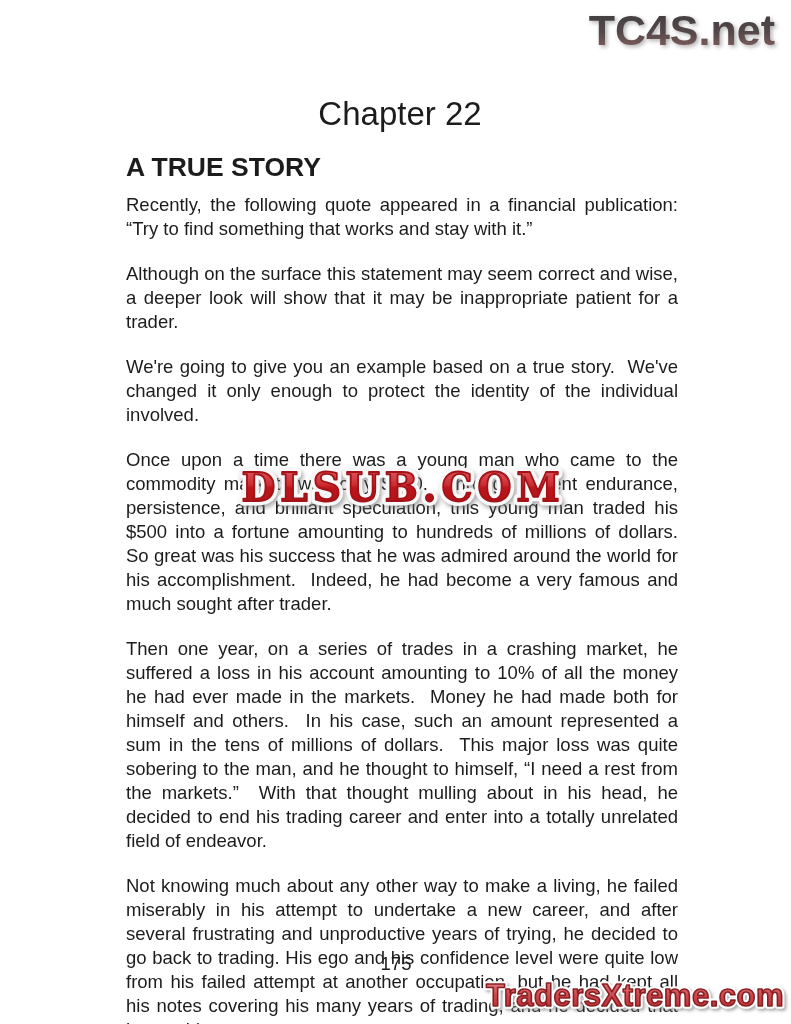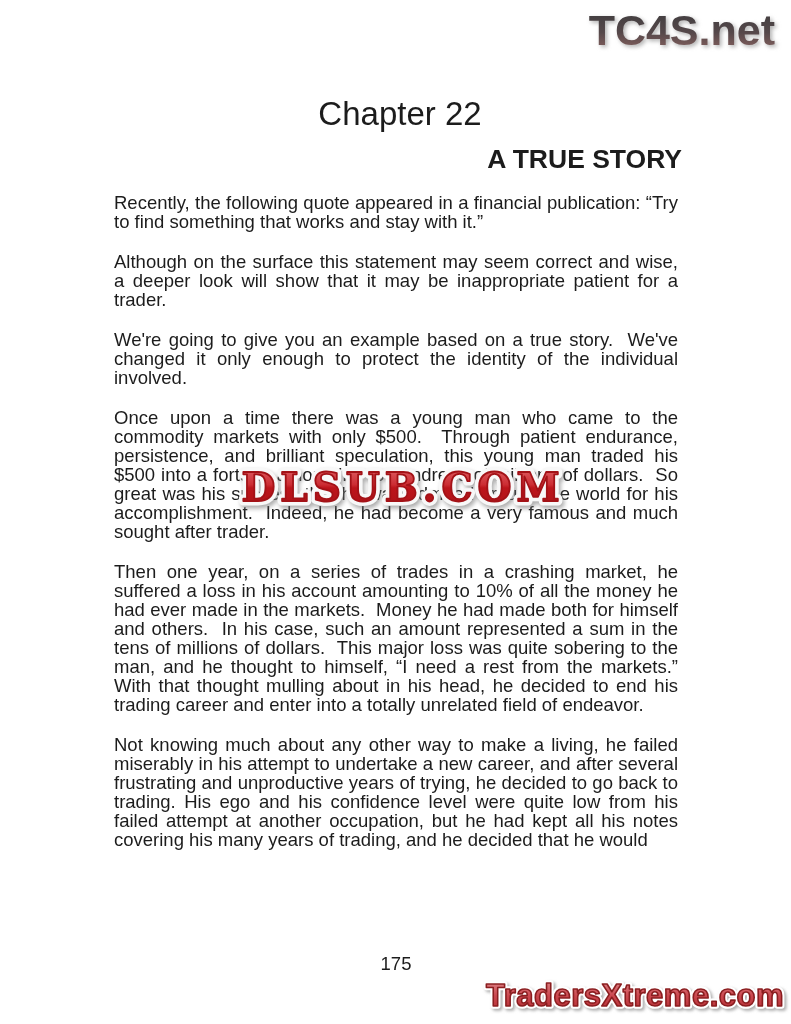--- a/index.html
+++ b/index.html
@@ -42,38 +42,38 @@
     font-size: 33px;
     line-height: 38px;
     font-weight: normal;
     color: #1c1c1c;
   }
   .chapter-subtitle {
     position: absolute;
     top: 139px;
     left: 0;
     width: 564px;
-    margin: 4px;
-    text-align: right;
+    margin: 12px;
+    text-align: left;
     font-size: 26.5px;
     line-height: 32px;
     font-weight: bold;
     color: #1c1c1c;
   }
   .body-text {
     position: absolute;
     top: 193px;
     left: 0;
     width: 564px;
     color: #1c1c1c;
   }
   .body-text p {
-    margin: 0 0 21px 0;
+    margin: 0 0 21px 12px;
     font-size: 18.5px;
-    line-height: 19px;
+    line-height: 24px;
     text-align: justify;
     white-space: pre-wrap;
     color: #1c1c1c;
   }
   
   .watermark {
     position: absolute;
     left: 223px;
     top: 456px;
     width: 360px;

